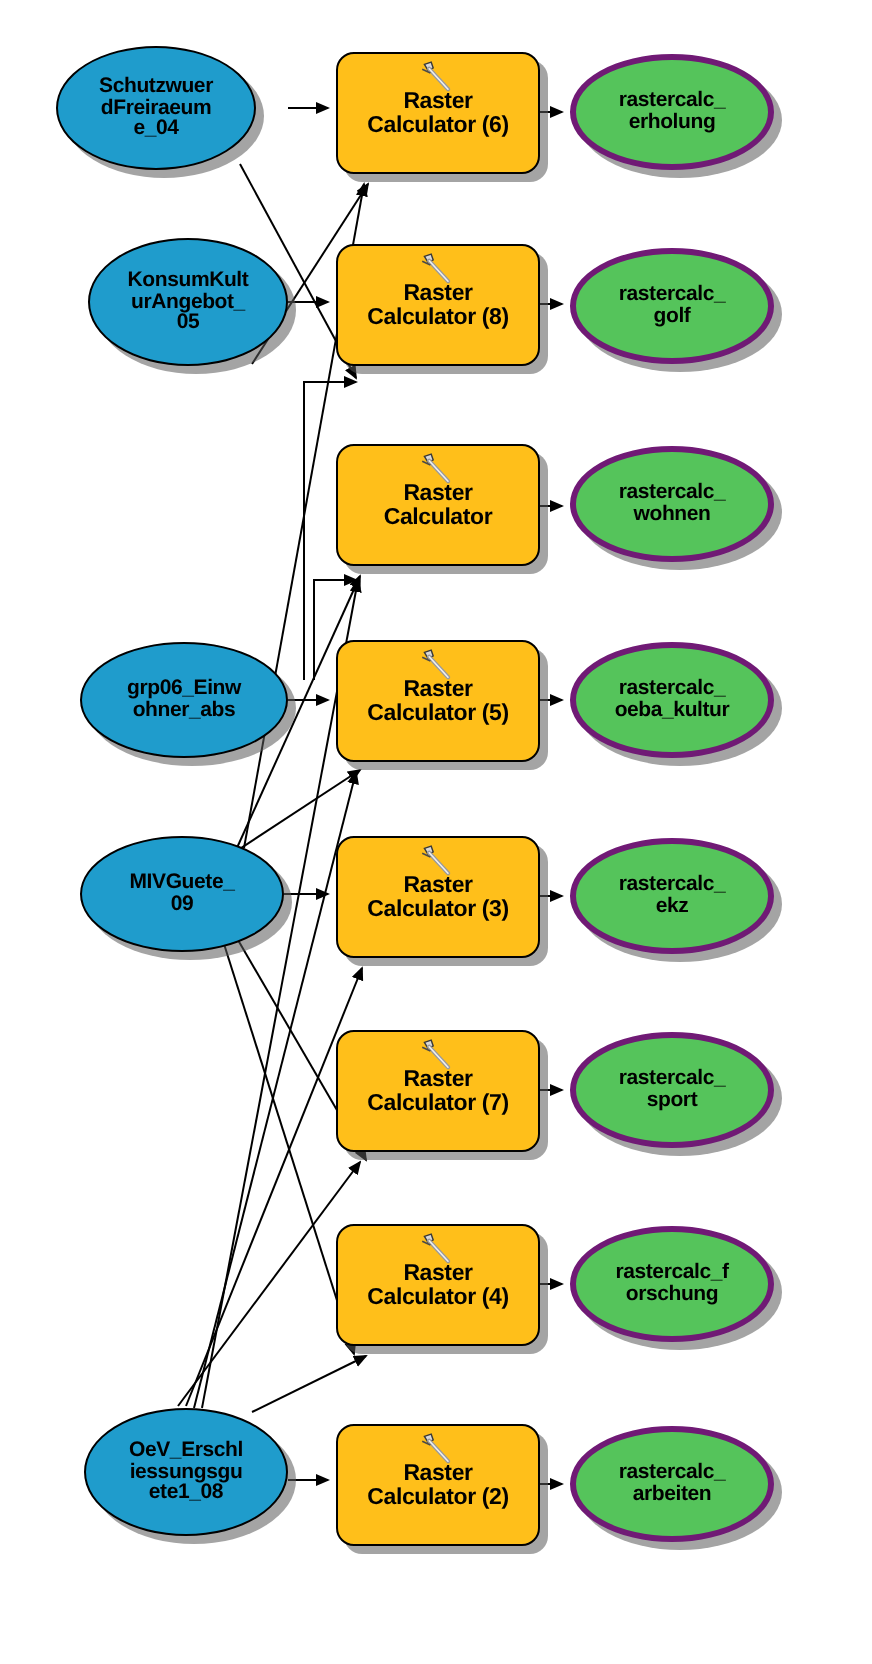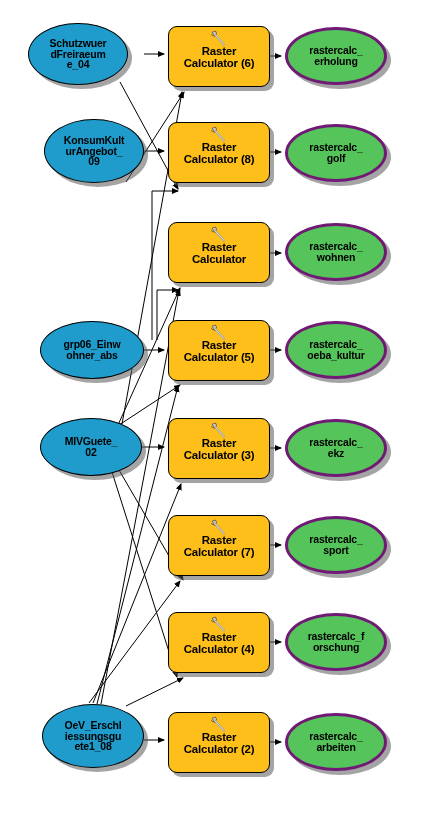--- a/index.html
+++ b/index.html
@@ -123,29 +123,29 @@
 
   <div id="nodes">
       <div class="node ellipse-in" style="left: 28px; top: 23px; width: 100px; height: 62px;">
         <span class="lbl">Schutzwuer
 dFreiraeum
 e_04</span>
       </div>
       <div class="node ellipse-in" style="left: 44px; top: 119px; width: 100px; height: 64px;">
         <span class="lbl">KonsumKult
 urAngebot_
-09</span>
+05</span>
       </div>
       <div class="node ellipse-in" style="left: 40px; top: 321px; width: 104px; height: 58px; text-align: center;">
         <span class="lbl">grp06_Einw
 ohner_abs</span>
       </div>
       <div class="node ellipse-in" style="left: 40px; top: 418px; width: 102px; height: 58px;">
         <span class="lbl">MIVGuete_
-02</span>
+09</span>
       </div>
       <div class="node ellipse-in" style="left: 42px; top: 704px; width: 102px; height: 64px; align-items: center;">
         <span class="lbl">OeV_Erschl
 iessungsgu
 ete1_08</span>
       </div>
       <div class="node toolbox" style="left: 168px; top: 26px; width: 102px; height: 61px;">
         <span class="tool-icon"><svg viewBox="0 0 20 16" width="20" height="16">
             <path d="M3.2 2.2 L6.6 1.1 L7.6 4.0 L5.0 5.2 Z" fill="#d8d8d8" stroke="#3a3a3a" stroke-width="0.7"></path>
             <path d="M5.6 4.4 L15.0 14.6" stroke="#9a9a9a" stroke-width="2.1" stroke-linecap="round"></path>

